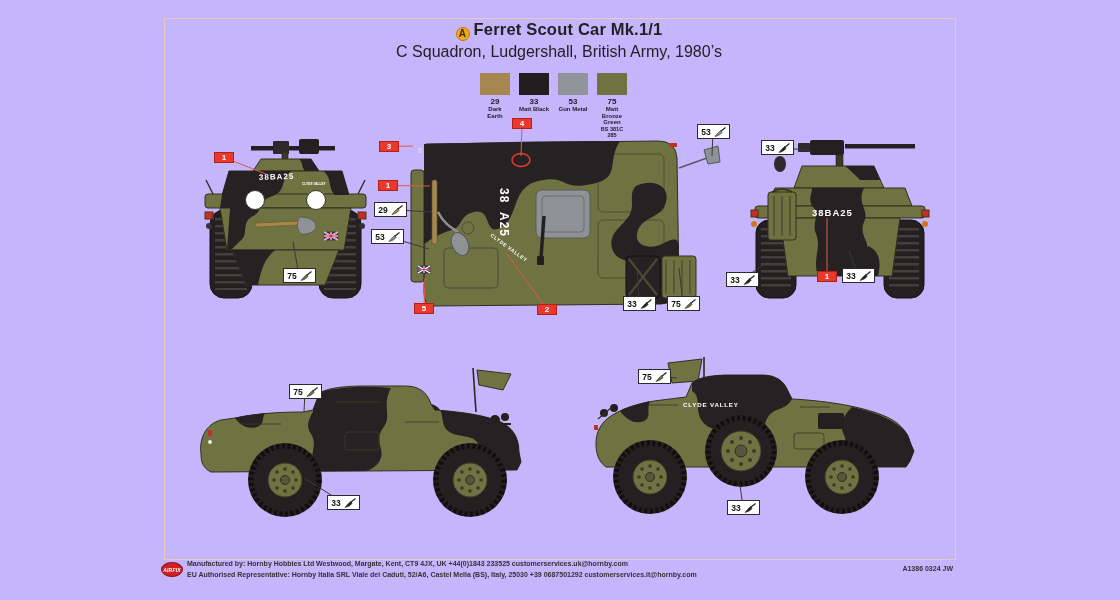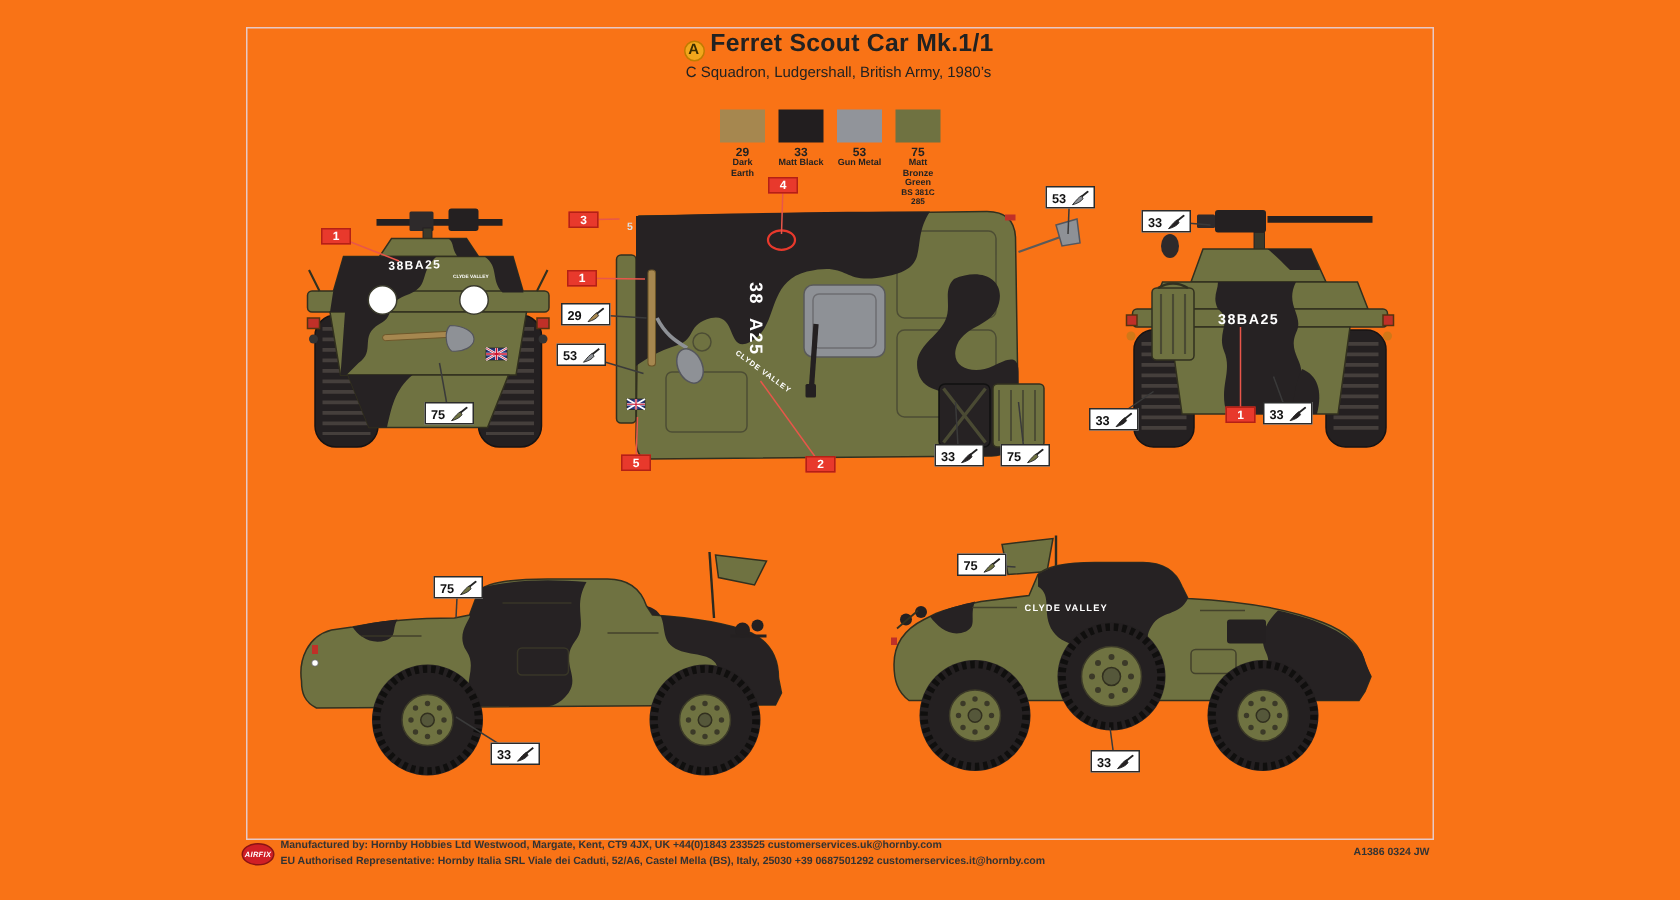--- a/index.html
+++ b/index.html
@@ -1,26 +1,26 @@
 <!DOCTYPE html>
 <html><head>
 <meta charset="utf-8">
 <style>
   html,body{margin:0;padding:0;background:#fff;}
-  #canvas{position:relative;width:1120px;height:600px;background:#f97316;overflow:hidden;
+  #canvas{position:relative;width:1120px;height:600px;background:#c4b5fd;overflow:hidden;
           font-family:"Liberation Sans",sans-serif;}
   #frame{position:absolute;left:164px;top:18px;width:790px;height:540px;
          border:1px solid #e7c9c7;}
   
   #header{position:absolute;left:164px;top:20px;width:790px;text-align:center;color:#222;}
   #title-line{font-size:16.5px;font-weight:bold;letter-spacing:.2px;}
   #badge{display:inline-flex;align-items:center;justify-content:center;width:14px;height:14px;
          border-radius:50%;background:#f2a71c;color:#3a2c00;font-size:10px;font-weight:bold;
          margin-right:4px;vertical-align:-2px;border:1px solid #c07c00;box-sizing:border-box;}
-  #subtitle{font-size:10px;margin-top:2px;}
+  #subtitle{font-size:16px;margin-top:2px;}
   
   #swatches{position:absolute;left:480px;top:73px;display:flex;gap:9px;}
   .swatch{width:30px;text-align:center;color:#222;}
   .chip{width:30px;height:22px;}
   .sw-num{font-size:8px;font-weight:bold;margin-top:2px;line-height:9px;}
   .sw-name{font-size:6px;font-weight:bold;line-height:6.5px;}
   .sw-extra{font-size:5.5px;font-weight:bold;line-height:6px;}
   
   .view{position:absolute;z-index:1;}
   

